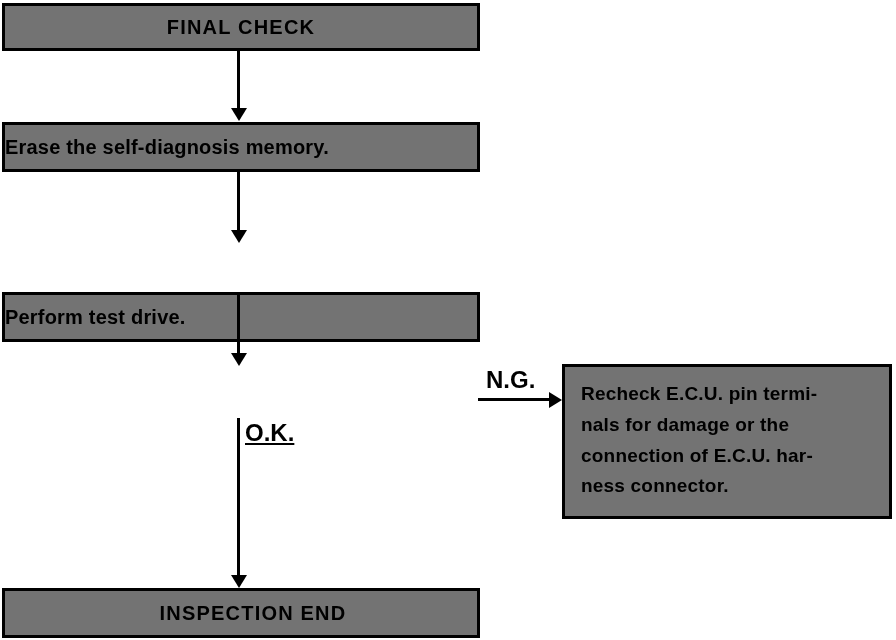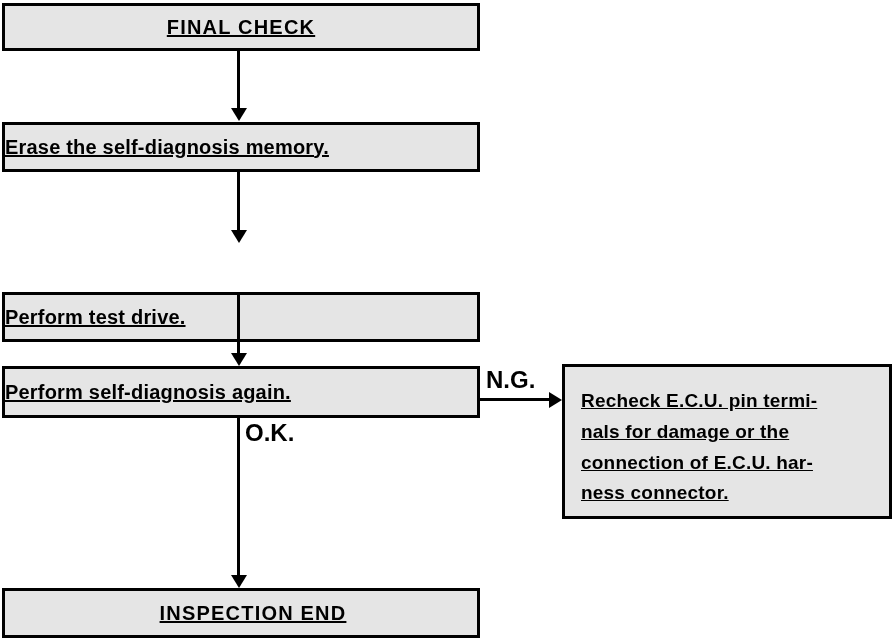--- a/index.html
+++ b/index.html
@@ -21,24 +21,23 @@
     left: 0;
     top: 0;
     width: 896px;
     height: 640px;
   }
 
   .node {
     position: absolute;
     box-sizing: border-box;
     border: 3px solid #000000;
-    background: #e5e5e5;
+    background: #737373;
     display: flex;
     align-items: center;
-    text-decoration: underline;
   }
 
   .node.centered {
     justify-content: center;
   }
 
   .node-label {
     font-size: 20px;
     font-weight: bold;
     letter-spacing: 0.2px;
@@ -49,21 +48,21 @@
   .node.left-pad .node-label {
   }
 
   
   .node.terminator .node-label {
     letter-spacing: 1.2px;
   }
 
   
   .node.multiline {
-    align-items: center;
+    align-items: flex-start;
     padding: 12px 0 0 0;
   }
   .node.multiline .node-label {
     display: block;
     padding-left: 16px;
     padding-right: 8px;
     font-size: 19px;
     line-height: 1.62;
     white-space: pre-line;
   }
@@ -121,21 +120,21 @@
   #conn3-line  { left: 237px; top: 294px; height: 60px; }
   #conn3-arrow { left: 231px; top: 353px; }
   
   #conn4-line  { left: 237px; top: 418px; height: 158px; }
   #conn4-arrow { left: 231px; top: 575px; }
   
   #conn5-line  { left: 478px; top: 398px; width: 74px; }
   #conn5-arrow { left: 549px; top: 392px; }
 
   #label-ng { left: 486px; top: 368px; }
-  #label-ok { left: 245px; top: 421px; }
+  #label-ok { left: 245px; top: 421px; text-decoration: underline; }
 </style>
 </head>
 <body>
 
 <div id="flow-canvas">
 
   <div class="node centered terminator" id="node-final-check">
     <span class="node-label">FINAL CHECK</span>
   </div>
 
@@ -149,23 +148,20 @@
   <div class="conn-line conn-v" id="conn2-line"></div>
   <div class="arrow-down" id="conn2-arrow"></div>
 
   <div class="node left-pad" id="node-test-drive">
     <span class="node-label">Perform test drive.</span>
   </div>
 
   <div class="conn-line conn-v" id="conn3-line"></div>
   <div class="arrow-down" id="conn3-arrow"></div>
 
-  <div class="node left-pad" id="node-self-diagnosis" style="left:2px; top:366px; width:478px; height:52px;">
-    <span class="node-label">Perform self-diagnosis again.</span>
-  </div>
 
   <span class="edge-label" id="label-ng">N.G.</span>
   <div class="conn-line conn-h" id="conn5-line"></div>
   <div class="arrow-right" id="conn5-arrow"></div>
 
   <div class="node multiline" id="node-recheck-ecu">
     <span class="node-label">Recheck E.C.U. pin termi-
 nals for damage or the
 connection of E.C.U. har-
 ness connector.</span>

